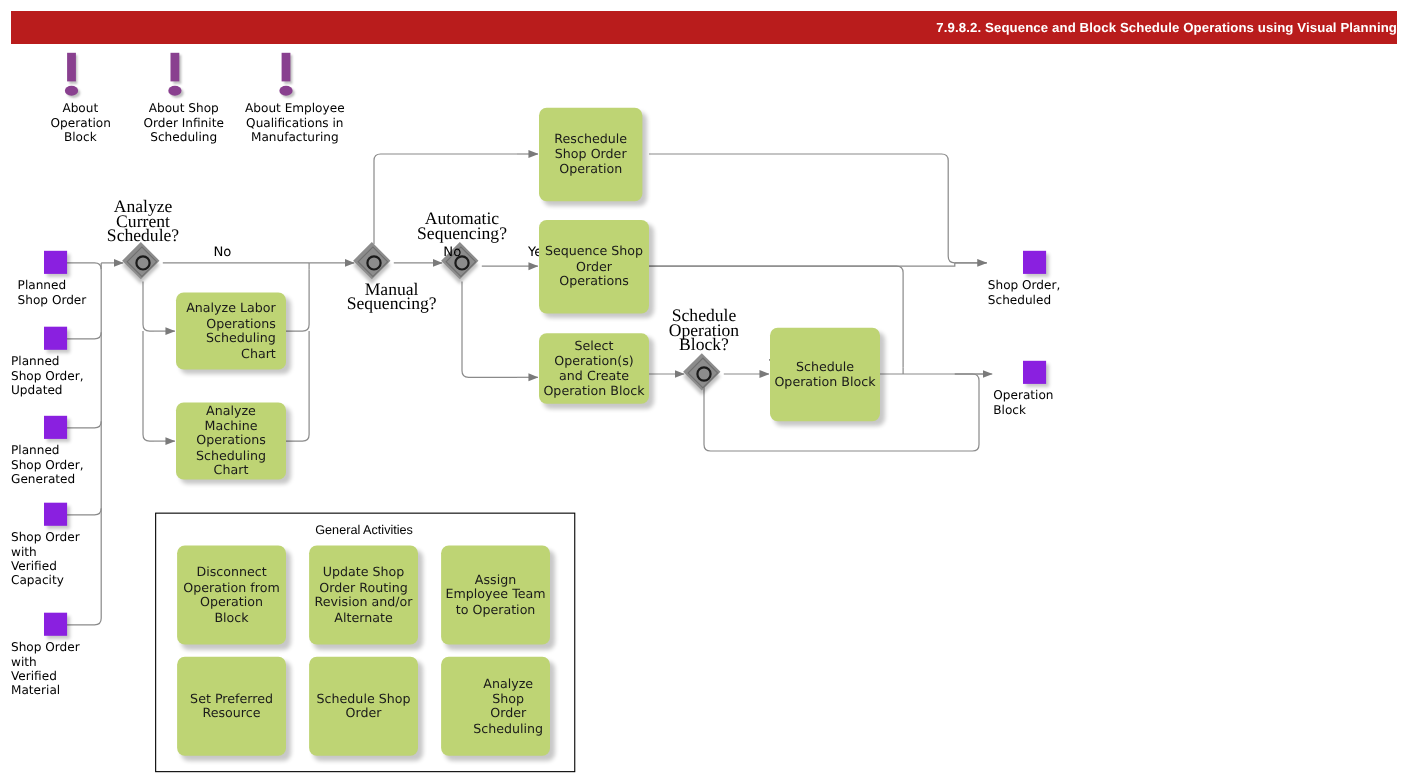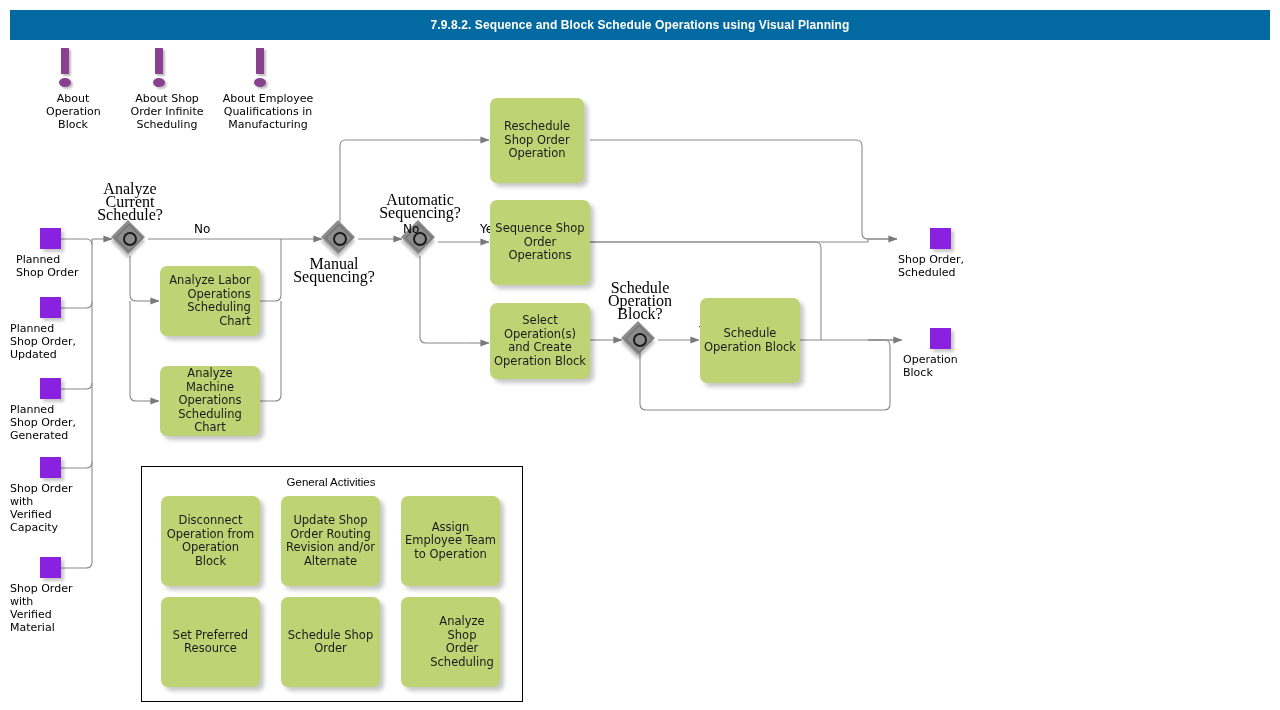--- a/index.html
+++ b/index.html
@@ -9,22 +9,22 @@
     background:#ffffff;
     font-family:"DejaVu Sans", sans-serif;
     overflow:hidden;
     position:relative;
   }
   #canvas{position:absolute;left:0;top:0;width:1280px;height:710px;}
 
   
   .header-bar{
     position:absolute;left:10px;top:10px;width:1260px;height:30px;
-    background:#0369a1;
-    display:flex;align-items:center;justify-content:center;
+    background:#b91c1c;
+    display:flex;align-items:center;justify-content:flex-end;
   }
   .header-title{
     color:#ffffff;font-size:12px;font-weight:bold;
     font-family:"Liberation Sans", sans-serif;
     letter-spacing:.1px;white-space:nowrap;
   }
 
   
   .info-item{position:absolute;text-align:center;}
   .info-glyph{
@@ -258,21 +258,21 @@
     <div class="dia"></div>
       <div class="dia-in"></div>
       <div class="circ"></div>
   </div>
 
   <div class="gateway" style="left:323px;top:222px;">
     <div class="dia"></div>
       <div class="dia-in"></div>
       <div class="circ"></div>
   </div>
-  <div class="gw-label" style="left:284px;top:257px;width:100px;text-align:center;">Manual
+  <div class="gw-label" style="left:306px;top:257px;width:100px;text-align:center;">Manual
 Sequencing?</div>
 
   <div class="gw-label" style="left:370px;top:193px;width:100px;">Automatic
 Sequencing?</div>
   <div class="gateway" style="left:403px;top:222px;">
     <div class="dia"></div>
       <div class="dia-in"></div>
       <div class="circ"></div>
   </div>
 
@@ -305,21 +305,21 @@
   <div class="task" style="left:490px;top:98px;width:94px;height:85px;">
     <span style="white-space:pre-line;">Reschedule
 Shop Order
 Operation</span>
   </div>
   <div class="task" style="left:490px;top:200px;width:100px;height:85px;">
     <span style="white-space:pre-line;">Sequence Shop
 Order
 Operations</span>
   </div>
-  <div class="task" style="left:490px;top:303px;width:100px;height:76px;">
+  <div class="task" style="left:490px;top:303px;width:100px;height:64px;">
     <span style="white-space:pre-line;">Select
 Operation(s)
 and Create
 Operation Block</span>
   </div>
   <div class="task" style="left:700px;top:298px;width:100px;height:85px;">
     <span style="white-space:pre-line;">Schedule
 Operation Block</span>
   </div>
 

